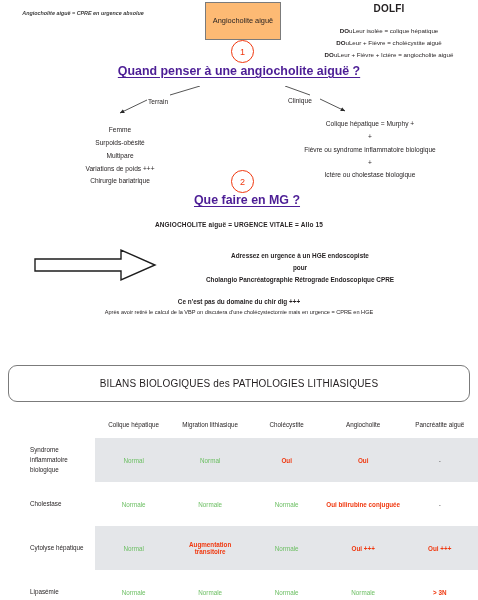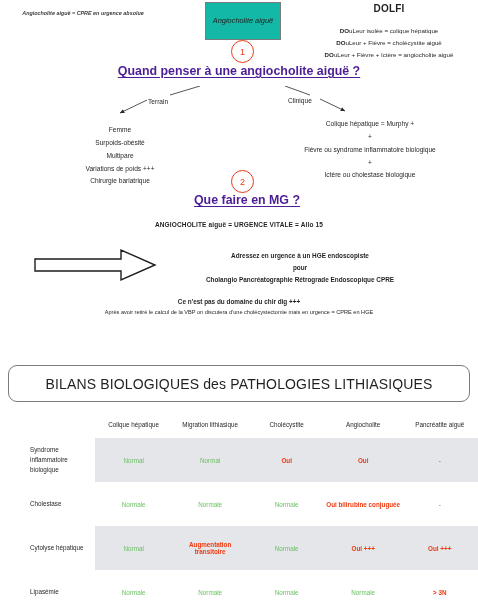--- a/index.html
+++ b/index.html
@@ -15,22 +15,22 @@
   
   #note{
     left:8px;top:8px;width:150px;
     font-size:5.4px;font-style:italic;font-weight:600;
     color:#3b3b3b;line-height:1.85;text-align:center;
   }
 
   
   #title-box{
     left:205px;top:2px;width:74px;height:36px;
-    border:1.1px solid #7b7b7b;background:#14b8a6;
-    display:flex;align-items:center;justify-content:center;font-style:italic;
+    border:1.1px solid #7b7b7b;background:#fdba74;
+    display:flex;align-items:center;justify-content:center;
   }
   #title-box .t{font-size:7.4px;line-height:1.45;text-align:center;color:#231f20;}
 
   
   #dolfi{left:300px;top:3px;width:178px;text-align:center;}
   #dolfi .head{font-size:10px;font-weight:bold;letter-spacing:.2px;margin-bottom:11px;}
   #dolfi .ln{font-size:6.2px;line-height:1.95;white-space:nowrap;}
   #dolfi .ln b{font-weight:bold;}
 
   
@@ -73,21 +73,21 @@
   
   #chirdig{left:0;top:298px;width:478px;font-size:6.4px;font-weight:bold;}
   #apres{left:0;top:309px;width:478px;font-size:5.6px;}
 
   
   #bilans{
     left:8px;top:365px;width:460px;height:35px;
     border:1.1px solid #7b7b7b;border-radius:9px;background:#fff;
     display:flex;align-items:center;justify-content:center;
   }
-  #bilans .t{font-size:14px;color:#231f20;letter-spacing:.15px;}
+  #bilans .t{font-size:10px;color:#231f20;letter-spacing:.15px;}
 
   
   #tbl{left:0;top:415px;width:478px;}
   #tbl table{width:478px;border-collapse:collapse;table-layout:fixed;}
   #tbl th{
     font-size:6.3px;font-weight:normal;color:#231f20;
     padding:6px 1px 10px;text-align:center;vertical-align:bottom;
   }
   #tbl td{
     font-size:6.3px;text-align:center;vertical-align:middle;

